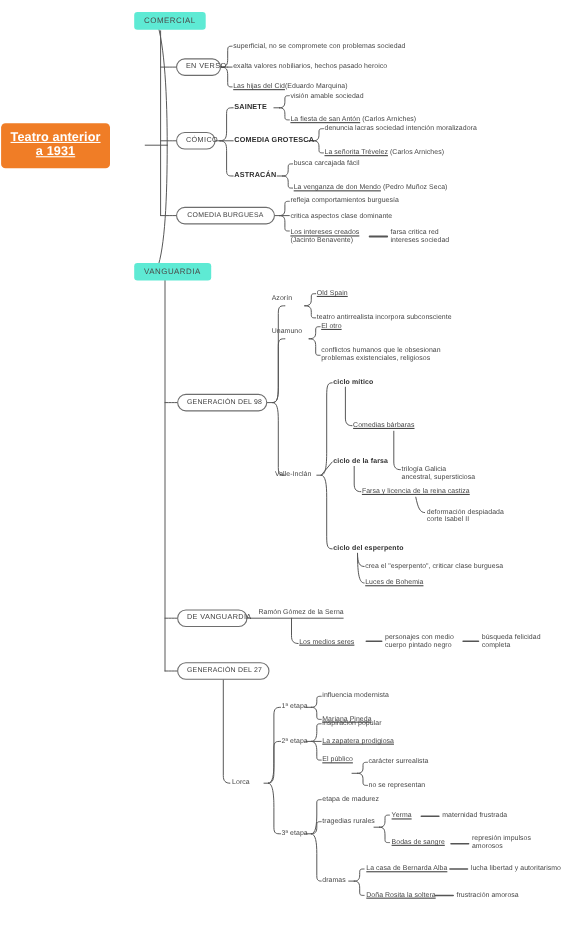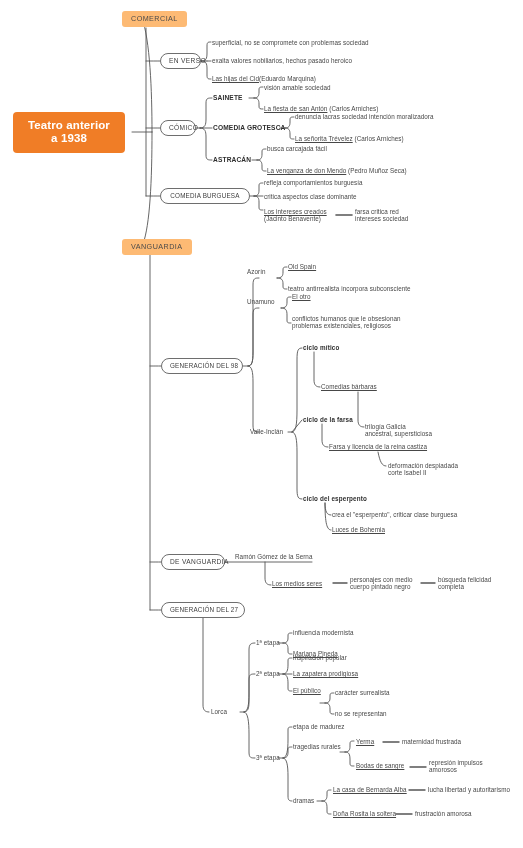--- a/index.html
+++ b/index.html
@@ -33,21 +33,21 @@
     font-weight:bold;
     font-size:11.5px;
     line-height:13px;
     text-align:center;
     border-radius:4px;
     padding:7px 6px 8px 6px;
     letter-spacing:0.1px;
   }
   
   .boxgray{
-    background:#fdba74;
+    background:#5eead4;
     color:#4a4a4a;
     font-size:7.2px;
     letter-spacing:0.45px;
     border-radius:3px;
     padding:3px 9px 4px 9px;
     text-align:right;
   }
   
   .pill{
     border:1px solid #6e6e6e;
@@ -202,23 +202,23 @@
       <path d="M410 767 L426 767" stroke-width="1.4"></path>
 
       <path d="M317 801 L322 801"></path>
       <path d="M322 801 C326 801 327 799 327 795 L327 793 C327 790 328 790 331 790"></path>
       <path d="M322 801 C326 801 327 803 327 808 L327 811 C327 814 328 814 331 814"></path>
       <path d="M409 790 L425 790" stroke-width="1.4"></path>
       <path d="M396 814 L412 814" stroke-width="1.4"></path>
     </g>
   </svg>
 
-  <div class="node root" style="left:13px;top:112px;width:112px;">
+  <div class="node root" style="left:1px;top:112px;width:99px;text-decoration:underline;">
     <div>Teatro anterior</div>
-    <div>a 1938</div>
+    <div>a 1931</div>
   </div>
 
   <div class="node boxgray" style="left:122px;top:11px;">COMERCIAL</div>
 
   <div class="node pill" style="left:160px;top:53px;width:41px;">EN VERSO</div>
   <div class="node leaf" style="left:212px;top:39px;">superficial, no se compromete con problemas sociedad</div>
   <div class="node leaf" style="left:212px;top:57px;">exalta valores nobiliarios, hechos pasado heroico</div>
   <div class="node work-wrap" style="left:212px;top:75px;"><u>Las hijas del Cid</u><span>(Eduardo Marquina)</span></div>
 
   <div class="node pill" style="left:160px;top:120px;width:36px;">CÓMICO</div>

